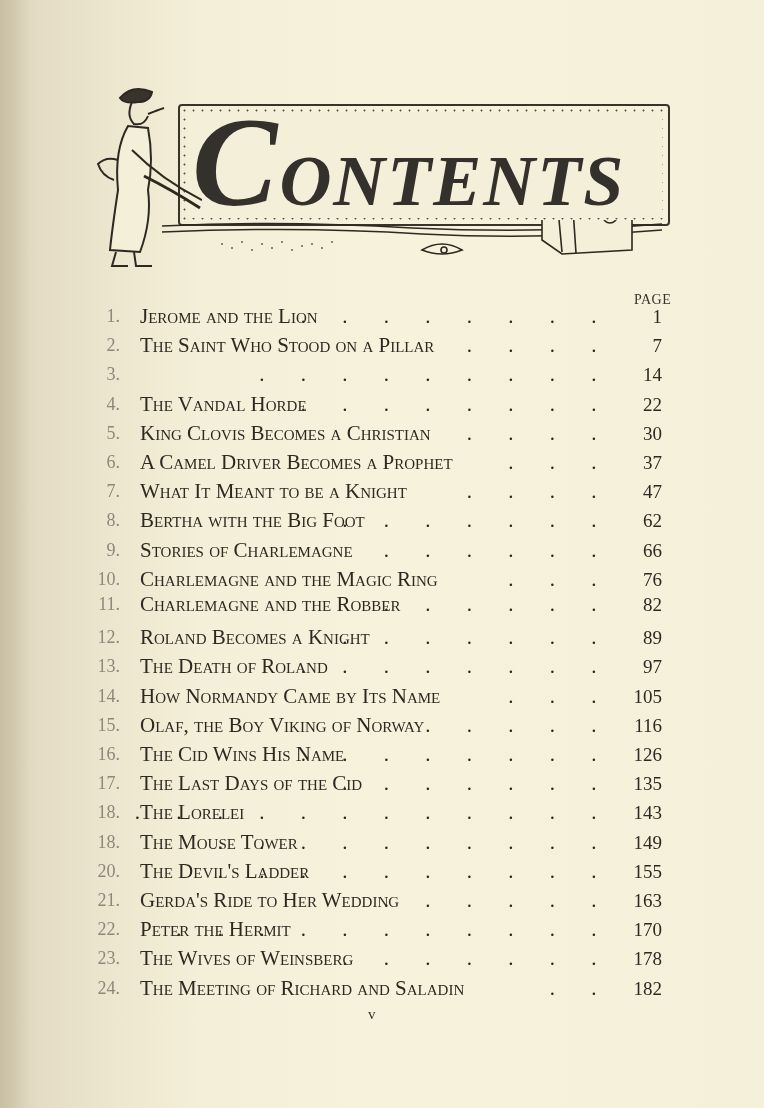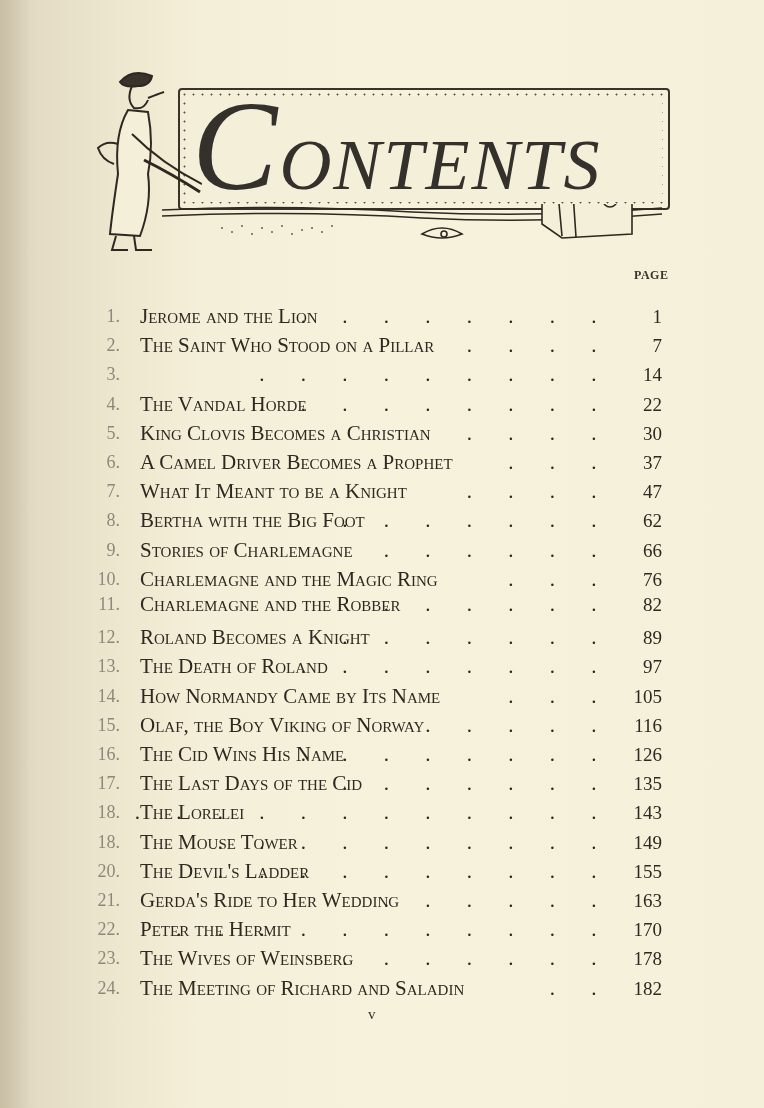--- a/index.html
+++ b/index.html
@@ -7,21 +7,21 @@
     width: 764px; height: 1108px; overflow: hidden; position: relative;
     background: linear-gradient(90deg, #d9d0b8 0px, #e4dcc4 40px, #ede6cf 110px, #f4efd8 200px, #f6f2dc 400px, #f5f0da 764px);
     font-family: "Liberation Serif", "DejaVu Serif", serif;
     color: #2a2520;
   }
   .page-shadow {
     position: absolute; left: 0; top: 0; width: 30px; height: 1108px;
     background: linear-gradient(90deg, #c8bfa5, rgba(200,191,165,0));
   }
   .header {
-    position: absolute; left: 92px; top: 64px; width: 576px; height: 190px;
+    position: absolute; left: 92px; top: 80px; width: 576px; height: 190px; font-weight: bold;
   }
   .banner-box {
     position: absolute; left: 86px; top: 24px; width: 488px; height: 118px;
     border: 2px solid #3a332c; border-radius: 4px;
     background:
       radial-gradient(circle, #5a5048 0.8px, transparent 1.2px) 0 0/9px 9px;
     background-color: transparent;
   }
   .banner-inner {
     position: absolute; left: 6px; top: 6px; right: 6px; bottom: 6px;
@@ -30,22 +30,22 @@
   .title {
     position: absolute; left: 100px; top: 22px; width: 470px; height: 120px;
     font-family: "Liberation Serif", "DejaVu Serif", serif;
     font-style: italic; font-size: 72px; letter-spacing: 2px;
     color: #34302b; line-height: 120px; white-space: nowrap;
   }
   .title .big { font-size: 128px; line-height: 120px; }
   .figure { position: absolute; left: 0; top: 0; }
   .ground { position: absolute; left: 70px; top: 140px; width: 500px; height: 40px; }
   .page-label {
-    position: absolute; left: 634px; top: 268px;
-    font-size: 12px; font-weight: bold; letter-spacing: 0.5px; color: #3a332c;
+    position: absolute; left: 634px; top: 292px;
+    font-size: 14px; font-weight: normal; letter-spacing: 0.5px; color: #3a332c;
   }
   .toc { position: absolute; left: 0; top: 302px; width: 764px; }
   .toc-row {
     position: absolute; left: 0; height: 29px; width: 764px;
     font-variant: small-caps; font-size: 21px; line-height: 29px;
   }
   .num {
     position: absolute; width: 28px; left: 92px; text-align: right;
     color: #8f877b; font-variant: normal; font-size: 18px;
   }

